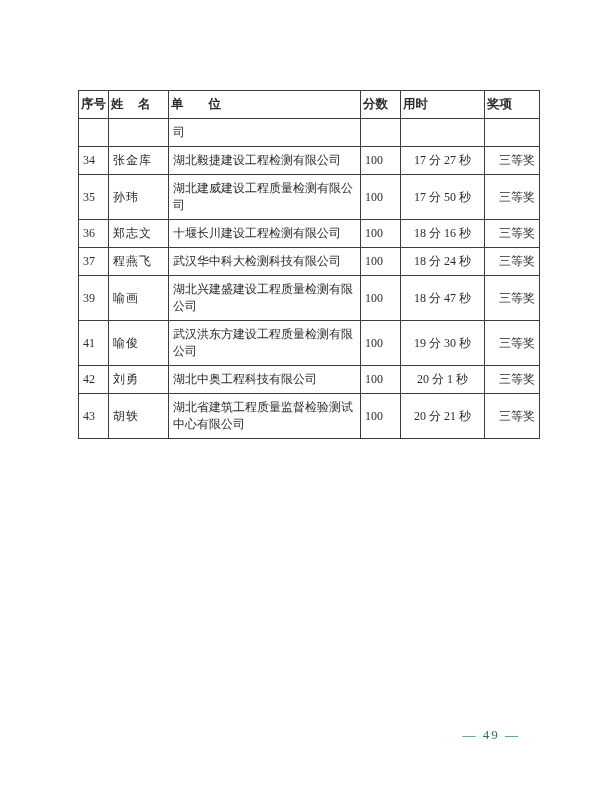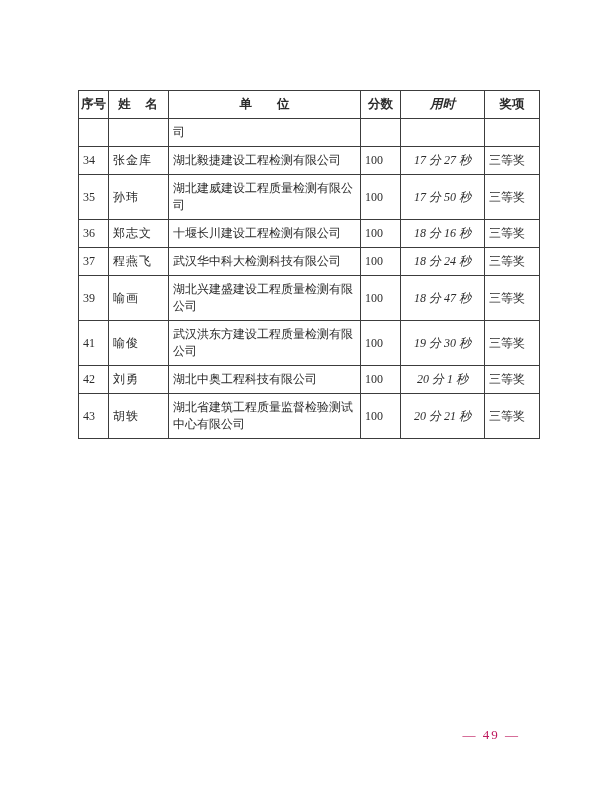--- a/index.html
+++ b/index.html
@@ -19,42 +19,42 @@
     table-layout:fixed;
     font-size:12px;
     color:#2b2b2b;
   }
   table.results th, table.results td {
     border:1px solid #3c3c3c;
     vertical-align:middle;
   }
   table.results th {
     font-weight:bold;
-    text-align:center;
+    text-align:left;
     padding:5px 2px;
     height:25px;
     font-size:12.5px;
   }
   table.results td {
     padding:5px 4px;
     height:27px;
     line-height:17px;
   }
   .c-no     { width:30px;  text-align:left; }
   .c-name   { width:60px;  letter-spacing:1px; }
   .c-unit   { width:192px; text-align:left; }
   .c-score  { width:40px;  text-align:left; }
-  .c-time   { width:84px;  text-align:center; white-space:nowrap; padding-left:1px; padding-right:1px;font-style:italic; }
-  .c-award  { width:55px;  text-align:left; }
+  .c-time   { width:84px;  text-align:center; white-space:nowrap; padding-left:1px; padding-right:1px; }
+  .c-award  { width:55px;  text-align:right; }
   .footer-page-number {
     position:absolute;
     top:727px; right:80px;
     font-size:13px;
     letter-spacing:2px;
-    color:#be185d;
+    color:#15803d;
     margin-left:44px;
   }
 </style>
 </head>
 <body>
 
 <div class="page">
 
   <table class="results">
     <colgroup>

